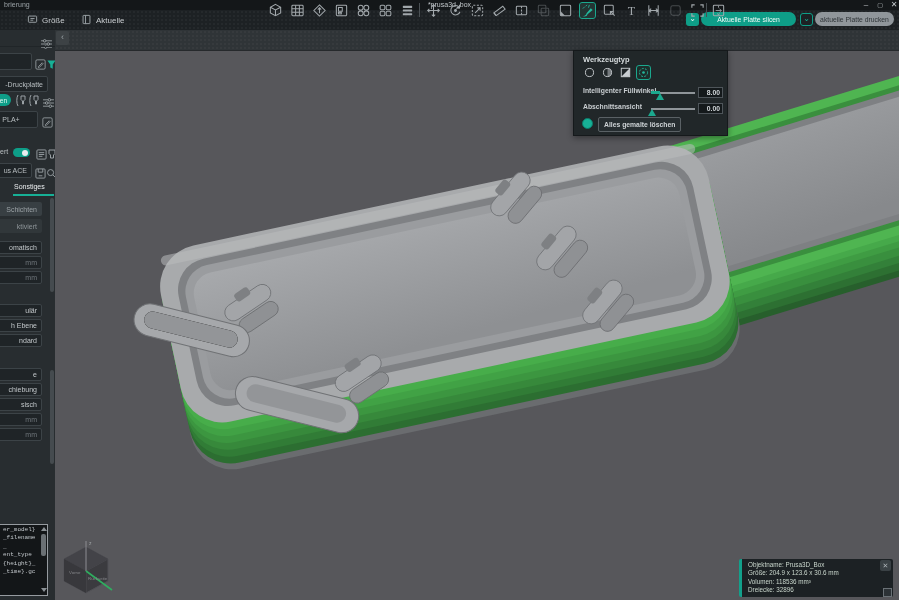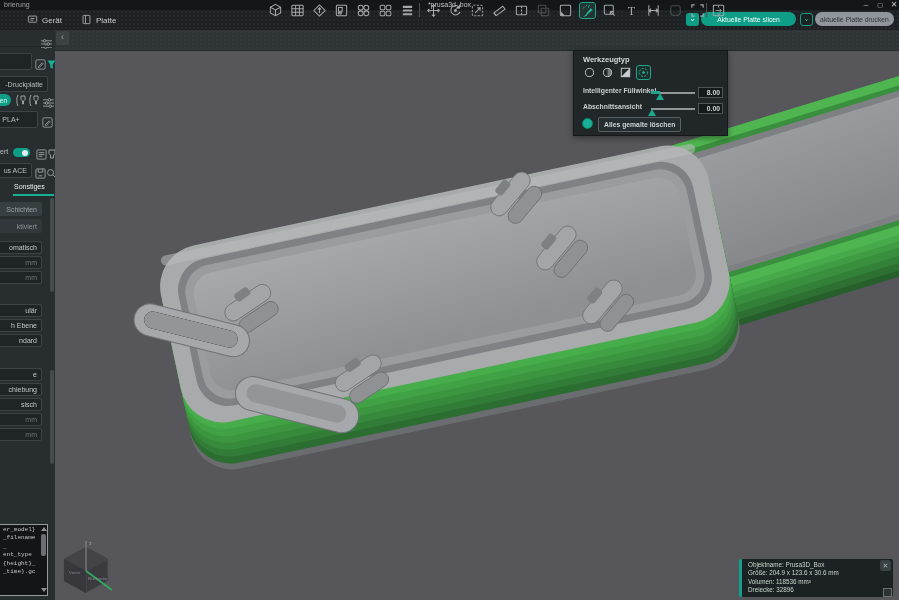--- a/index.html
+++ b/index.html
@@ -72,30 +72,30 @@
   </div>
 
   <div class="abs" id="menubar">
     <div class="abs menu-item" style="left:27px;">
       <span class="sicon">
         <svg width="11" height="11" viewBox="0 0 16 16" fill="none" stroke="currentColor" stroke-width="1.4">
             <rect x="2" y="3" width="12" height="9" rx="1"></rect>
             <path d="M5 6.5h6M5 9h4"></path>
           </svg>
       </span>
-      <span>Gerät</span>
+      <span>Größe</span>
     </div>
     <div class="abs menu-item" style="left:81px;">
       <span class="sicon">
         <svg width="11" height="11" viewBox="0 0 16 16" fill="none" stroke="currentColor" stroke-width="1.4">
             <rect x="3" y="2" width="10" height="12" rx="1"></rect>
             <path d="M6.5 2v12"></path>
           </svg>
       </span>
-      <span>Platte</span>
+      <span>Aktuelle</span>
     </div>
     <div class="abs chevbtn" style="left:686px;background:#0e9e88;color:#eafaf6;">⌄</div>
     <div class="abs pillbtn" style="left:701px;width:95px;background:#0e9e88;color:#f2fbf8;">Aktuelle Platte slicen</div>
     <div class="abs chevbtn" style="left:800px;background:#1d2124;border:1px solid #0e9e88;color:#17b096;box-sizing:border-box;line-height:10px;">⌄</div>
     <div class="abs pillbtn" style="left:815px;width:79px;background:#90969b;color:#2e3438;">aktuelle Platte drucken</div>
   </div>
 
   <div class="abs" id="sidebar">
 
     <div class="abs sicon" style="left:41px;top:5px;">

